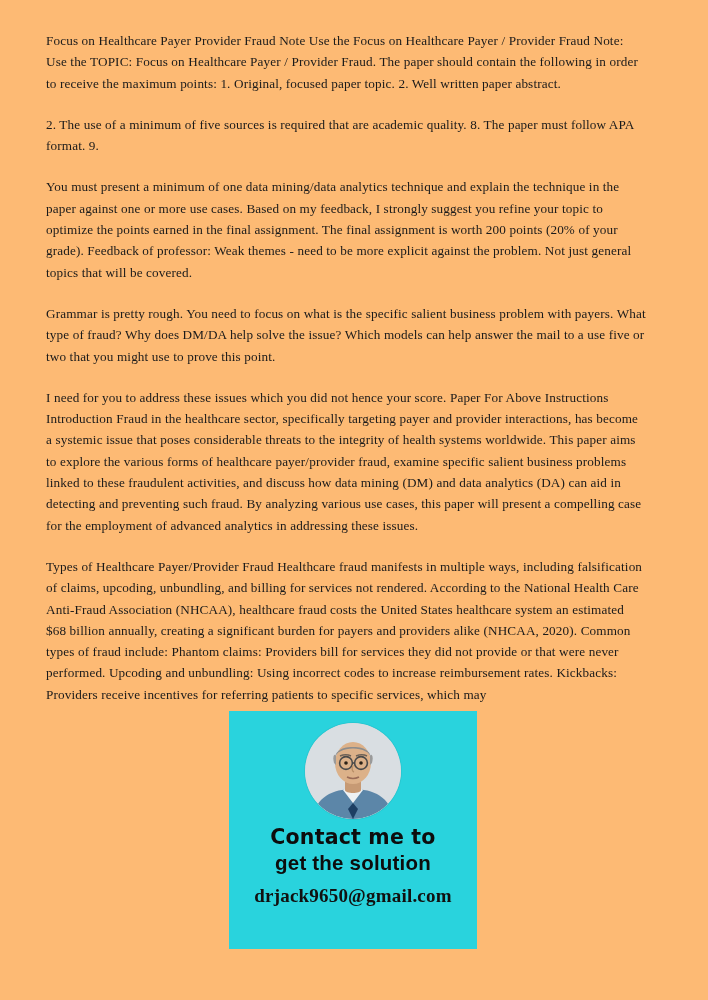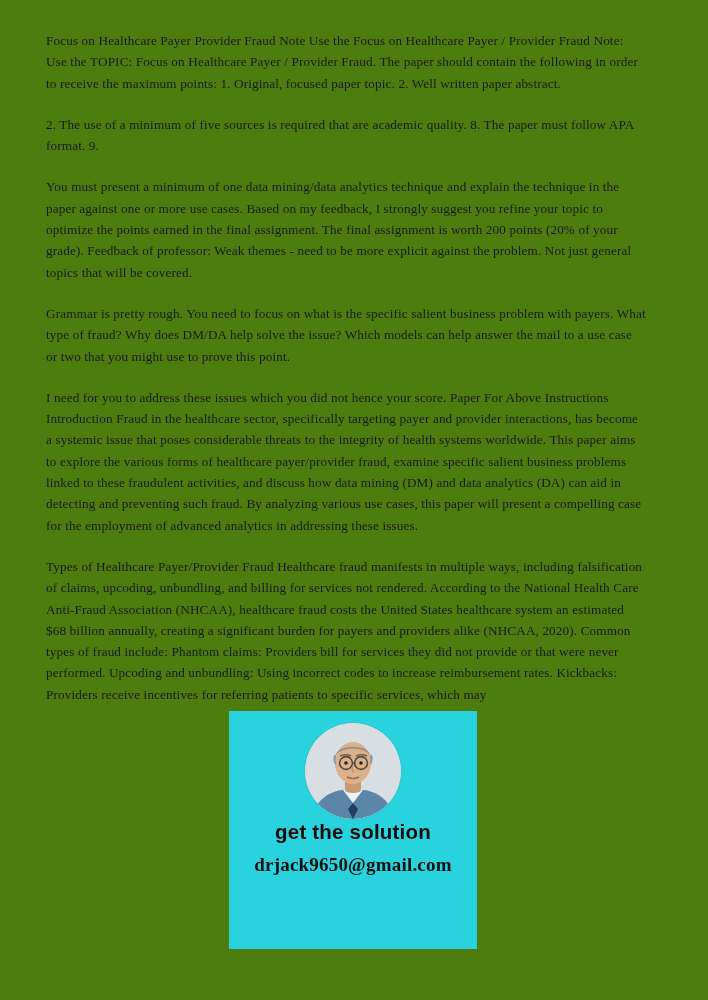--- a/index.html
+++ b/index.html
@@ -14,21 +14,21 @@
     overflow: hidden;
     font-family: "Liberation Serif", serif;
     color: #000000;
   }
   .page {
     position: absolute;
     top: 0;
     left: 0;
     width: 708px;
     height: 1000px;
-    background: #4d7c0f;
+    background: #fdba74;
   }
   .doc-body {
     position: absolute;
     top: 30px;
     left: 46px;
     width: 600px;
   }
   .para {
     font-size: 13.2px;
     line-height: 21.3px;
@@ -101,21 +101,21 @@
 </style>
 </head>
 <body>
 
 <div class="page">
 
   <div class="doc-body">
     <p class="para">Focus on Healthcare Payer Provider Fraud Note Use the Focus on Healthcare Payer / Provider Fraud Note: Use the TOPIC: Focus on Healthcare Payer / Provider Fraud. The paper should contain the following in order to receive the maximum points: 1. Original, focused paper topic. 2. Well written paper abstract.</p>
     <p class="para">2. The use of a minimum of five sources is required that are academic quality. 8. The paper must follow APA format. 9.</p>
     <p class="para">You must present a minimum of one data mining/data analytics technique and explain the technique in the paper against one or more use cases. Based on my feedback, I strongly suggest you refine your topic to optimize the points earned in the final assignment. The final assignment is worth 200 points (20% of your grade). Feedback of professor: Weak themes - need to be more explicit against the problem. Not just general topics that will be covered.</p>
-    <p class="para">Grammar is pretty rough. You need to focus on what is the specific salient business problem with payers. What type of fraud? Why does DM/DA help solve the issue? Which models can help answer the mail to a use case or two that you might use to prove this point.</p>
+    <p class="para">Grammar is pretty rough. You need to focus on what is the specific salient business problem with payers. What type of fraud? Why does DM/DA help solve the issue? Which models can help answer the mail to a use five or two that you might use to prove this point.</p>
     <p class="para">I need for you to address these issues which you did not hence your score. Paper For Above Instructions Introduction Fraud in the healthcare sector, specifically targeting payer and provider interactions, has become a systemic issue that poses considerable threats to the integrity of health systems worldwide. This paper aims to explore the various forms of healthcare payer/provider fraud, examine specific salient business problems linked to these fraudulent activities, and discuss how data mining (DM) and data analytics (DA) can aid in detecting and preventing such fraud. By analyzing various use cases, this paper will present a compelling case for the employment of advanced analytics in addressing these issues.</p>
     <p class="para">Types of Healthcare Payer/Provider Fraud Healthcare fraud manifests in multiple ways, including falsification of claims, upcoding, unbundling, and billing for services not rendered. According to the National Health Care Anti-Fraud Association (NHCAA), healthcare fraud costs the United States healthcare system an estimated $68 billion annually, creating a significant burden for payers and providers alike (NHCAA, 2020). Common types of fraud include: Phantom claims: Providers bill for services they did not provide or that were never performed. Upcoding and unbundling: Using incorrect codes to increase reimbursement rates. Kickbacks: Providers receive incentives for referring patients to specific services, which may</p>
   </div>
 
   <div class="overlay-card">
     <div class="avatar-wrap">
       <svg class="avatar-svg" viewBox="0 0 96 96">
         <defs>
           <clipPath id="circ">
               <circle cx="48" cy="48" r="48"></circle>
@@ -147,17 +147,18 @@
 
           <path d="M35 33 q6 -2.5 11 0" stroke="#6e6257" stroke-width="1.5" fill="none"></path>
           <path d="M51 33 q6 -2.5 11 0" stroke="#6e6257" stroke-width="1.5" fill="none"></path>
 
           <path d="M48 42 q-2 6 1 7" stroke="#b98f67" stroke-width="1.4" fill="none"></path>
 
           <path d="M42 54 q6 3 12 0" stroke="#9b6c57" stroke-width="1.6" fill="none"></path>
         </g>
       </svg>
     </div>
+    <div class="overlay-line">Contact me to</div>
     <div class="overlay-line2">get the solution</div>
     <div class="overlay-email">drjack9650@gmail.com</div>
   </div>
 
 </div>
 
 </body></html>

